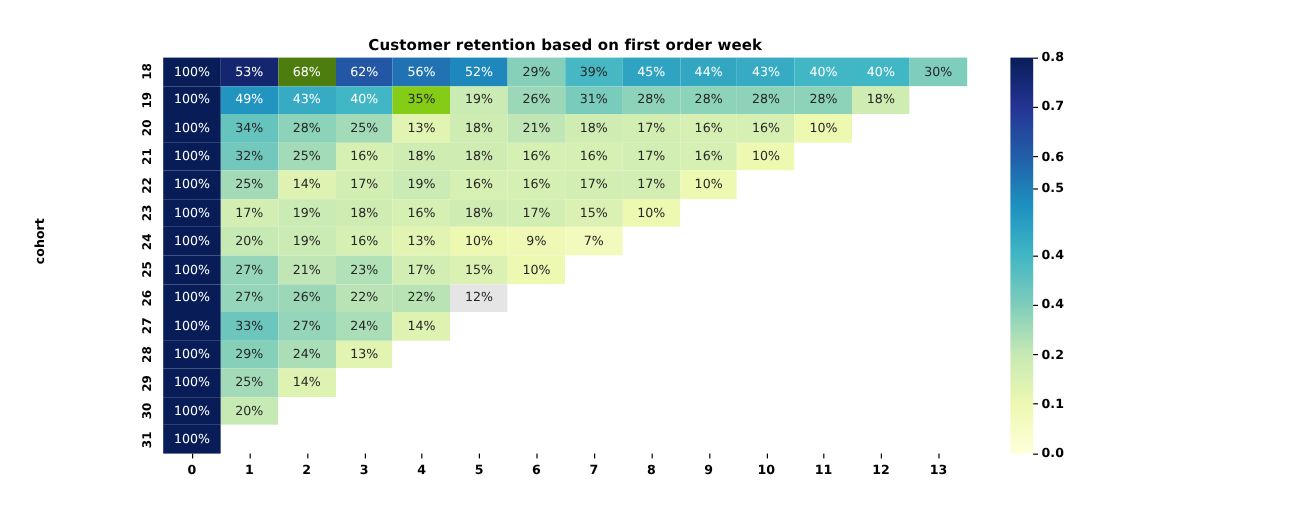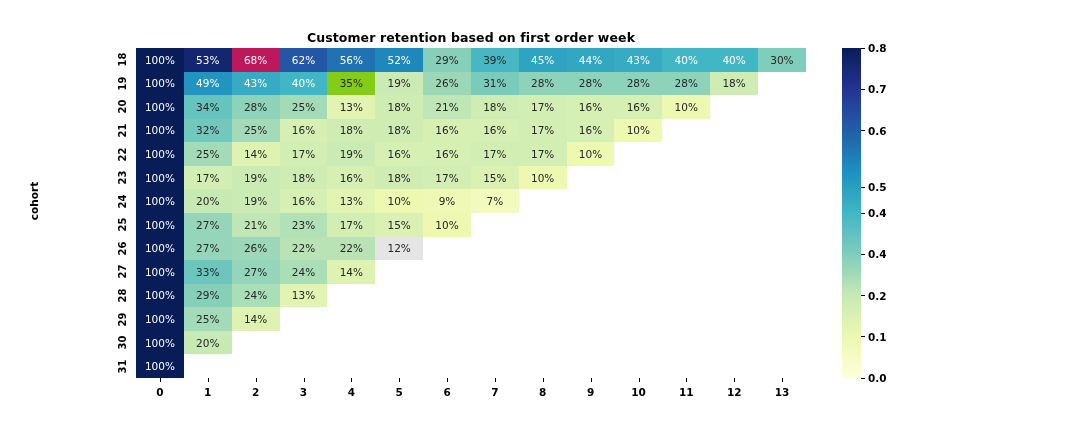--- a/index.html
+++ b/index.html
@@ -110,21 +110,21 @@
         <span>31</span>
       </div>
       <div class="ytickmark" style="top: 318.214px;"></div>
     </div>
   <div id="ylab">cohort</div>
 
   <div id="plot">
       <div class="hrow">
         <div class="cell lightfg" style="background: rgb(8, 29, 88);">100%</div>
         <div class="cell lightfg" style="background: rgb(20, 38, 112);">53%</div>
-        <div class="cell lightfg" style="background: #be185d;">68%</div>
+        <div class="cell lightfg" style="background: #4d7c0f;">68%</div>
         <div class="cell lightfg" style="background: rgb(35, 86, 164);">62%</div>
         <div class="cell lightfg" style="background: rgb(32, 114, 178);">56%</div>
         <div class="cell lightfg" style="background: rgb(30, 135, 187);">52%</div>
         <div class="cell" style="background: rgb(134, 208, 186);">29%</div>
         <div class="cell" style="background: rgb(71, 184, 195);">39%</div>
         <div class="cell lightfg" style="background: rgb(47, 164, 194);">45%</div>
         <div class="cell lightfg" style="background: rgb(51, 167, 194);">44%</div>
         <div class="cell lightfg" style="background: rgb(54, 171, 195);">43%</div>
         <div class="cell lightfg" style="background: rgb(65, 182, 196);">40%</div>
         <div class="cell lightfg" style="background: rgb(65, 182, 196);">40%</div>
@@ -388,21 +388,21 @@
         <div class="cbticklabel">0.2</div>
       </div>
       <div class="cbtick" style="top: 206.25px;">
         <div class="cbtickmark"></div>
         <div class="cbticklabel">0.4</div>
       </div>
       <div class="cbtick" style="top: 165px;">
         <div class="cbtickmark"></div>
         <div class="cbticklabel">0.4</div>
       </div>
-      <div class="cbtick" style="top: 139px;">
+      <div class="cbtick" style="top: 109px;">
         <div class="cbtickmark"></div>
         <div class="cbticklabel">0.5</div>
       </div>
       <div class="cbtick" style="top: 82.5px;">
         <div class="cbtickmark"></div>
         <div class="cbticklabel">0.6</div>
       </div>
       <div class="cbtick" style="top: 41.25px;">
         <div class="cbtickmark"></div>
         <div class="cbticklabel">0.7</div>

